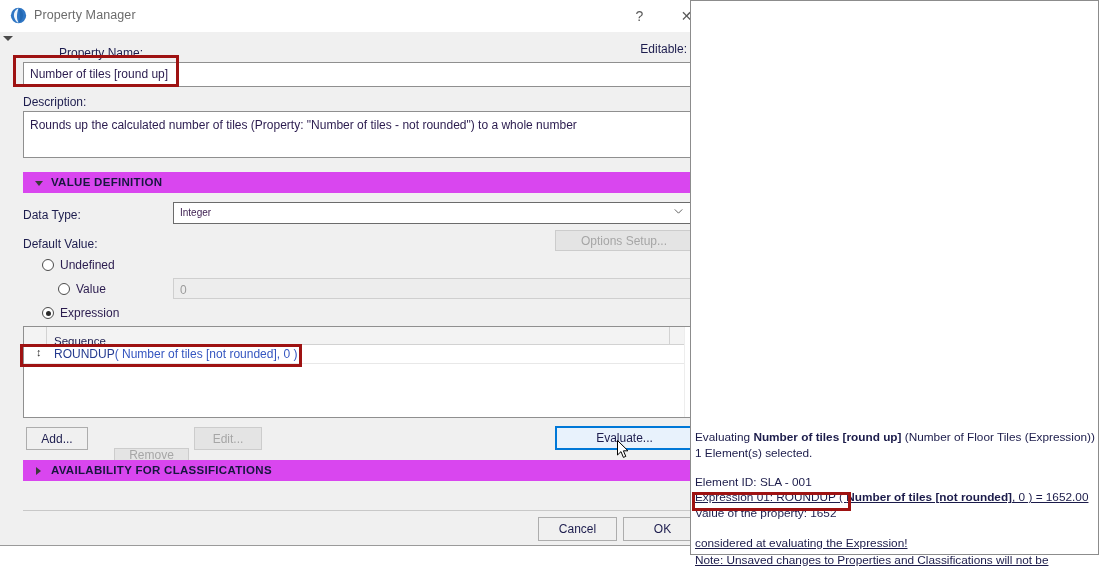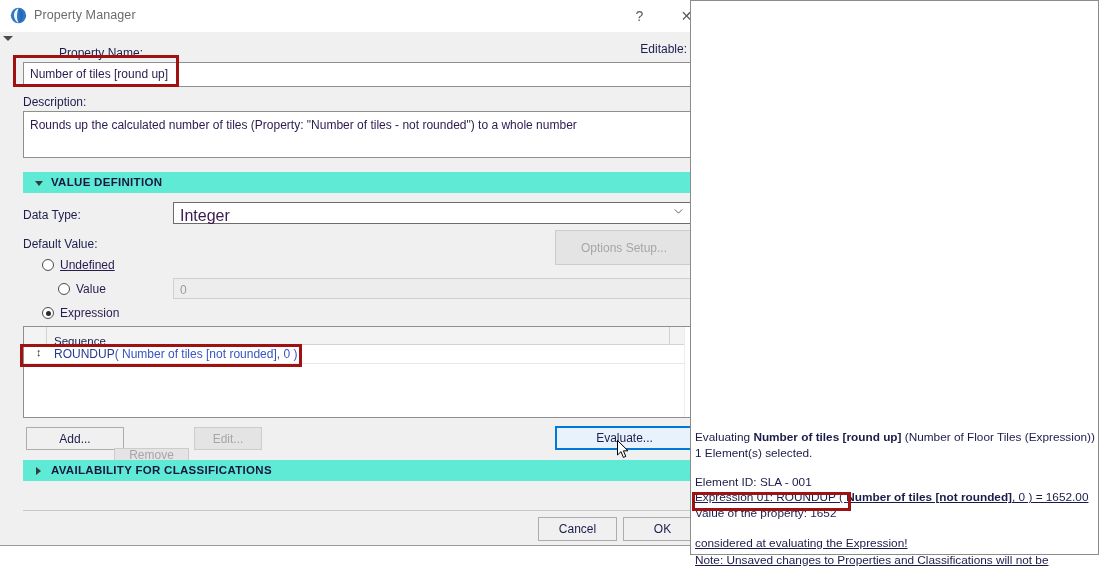--- a/index.html
+++ b/index.html
@@ -130,21 +130,21 @@
     font-size: 12px;
     color: #2a1b4e;
     padding: 5px 6px;
     line-height: 1.35;
   }
 
   
   .section-bar {
     position: absolute;
     height: 21px;
-    background: #5eead4;
+    background: #d946ef;
     box-sizing: border-box;
   }
   .section-bar .tri-down {
     position: absolute;
     left: 12px;
     top: 9px;
     width: 0; height: 0;
     border-left: 4.5px solid transparent;
     border-right: 4.5px solid transparent;
     border-top: 5px solid #3a3a3a;
@@ -167,21 +167,21 @@
     color: #17173f;
     letter-spacing: 0.3px;
   }
 
   
   .combo {
     position: absolute;
     background: #ffffff;
     border: 1px solid #6b6b6b;
     box-sizing: border-box;
-    font-size: 16px;
+    font-size: 10px;
     color: #3a1b4e;
     padding: 4px 6px;
   }
   .combo .chev {
     position: absolute;
     right: 9px;
     top: 6px;
     width: 9px;
     height: 5px;
   }
@@ -401,23 +401,23 @@
 
       <div class="lbl" style="left:9px; top:176px;">Data Type:</div>
       <div class="combo" style="left:159px; top:170px; width:520px; height:22px;">
         <span>Integer</span>
         <svg class="chev" viewBox="0 0 10 6">
           <polyline points="0.5,0.5 5,5 9.5,0.5" fill="none" stroke="#555" stroke-width="1.1"></polyline>
         </svg>
       </div>
 
       <div class="lbl" style="left:9px; top:205px;">Default Value:</div>
-      <div class="btn disabled" style="left:541px; top:198px; width:138px; height:35px;">Options Setup...</div>
-
-      <div class="radio-row" style="left:28px; top:226px;text-decoration:underline;">
+      <div class="btn disabled" style="left:541px; top:198px; width:138px; height:21px;">Options Setup...</div>
+
+      <div class="radio-row" style="left:28px; top:226px;">
         <span class="radio"></span>
         <span>Undefined</span>
       </div>
 
       <div class="radio-row" style="left:44px; top:250px;">
         <span class="radio"></span>
         <span>Value</span>
       </div>
       <div class="textbox" style="left:159px; top:246px; width:520px; height:21px; background:#ededed; border-color:#cfcfcf; color:#9b9b9b;">0</div>
 
@@ -439,21 +439,21 @@
             <span class="tok-fn">ROUNDUP</span><span class="tok-arg">( Number of tiles [not rounded], 0 )</span>
           </div>
         </div>
 
         <div class="vscroll">
           <div class="arrow-up">▲</div>
           <div class="arrow-dn">▼</div>
         </div>
       </div>
 
-      <div class="btn" style="left:12px; top:395px; width:98px; height:23px;">Add...</div>
+      <div class="btn" style="left:12px; top:395px; width:62px; height:23px;">Add...</div>
       <div class="btn disabled" style="left:100px; top:416px; width:75px; height:14px;">Remove</div>
       <div class="btn disabled" style="left:180px; top:395px; width:68px; height:23px;">Edit...</div>
       <div class="btn focused" style="left:541px; top:394px; width:139px; height:24px;">Evaluate...</div>
 
       <div class="section-bar" style="left:9px; top:428px; width:679px;">
         <div class="tri-right"></div>
         <div class="sec-text">AVAILABILITY FOR CLASSIFICATIONS</div>
       </div>
 
       <div class="hr" style="left:9px; top:478px; width:679px;"></div>

